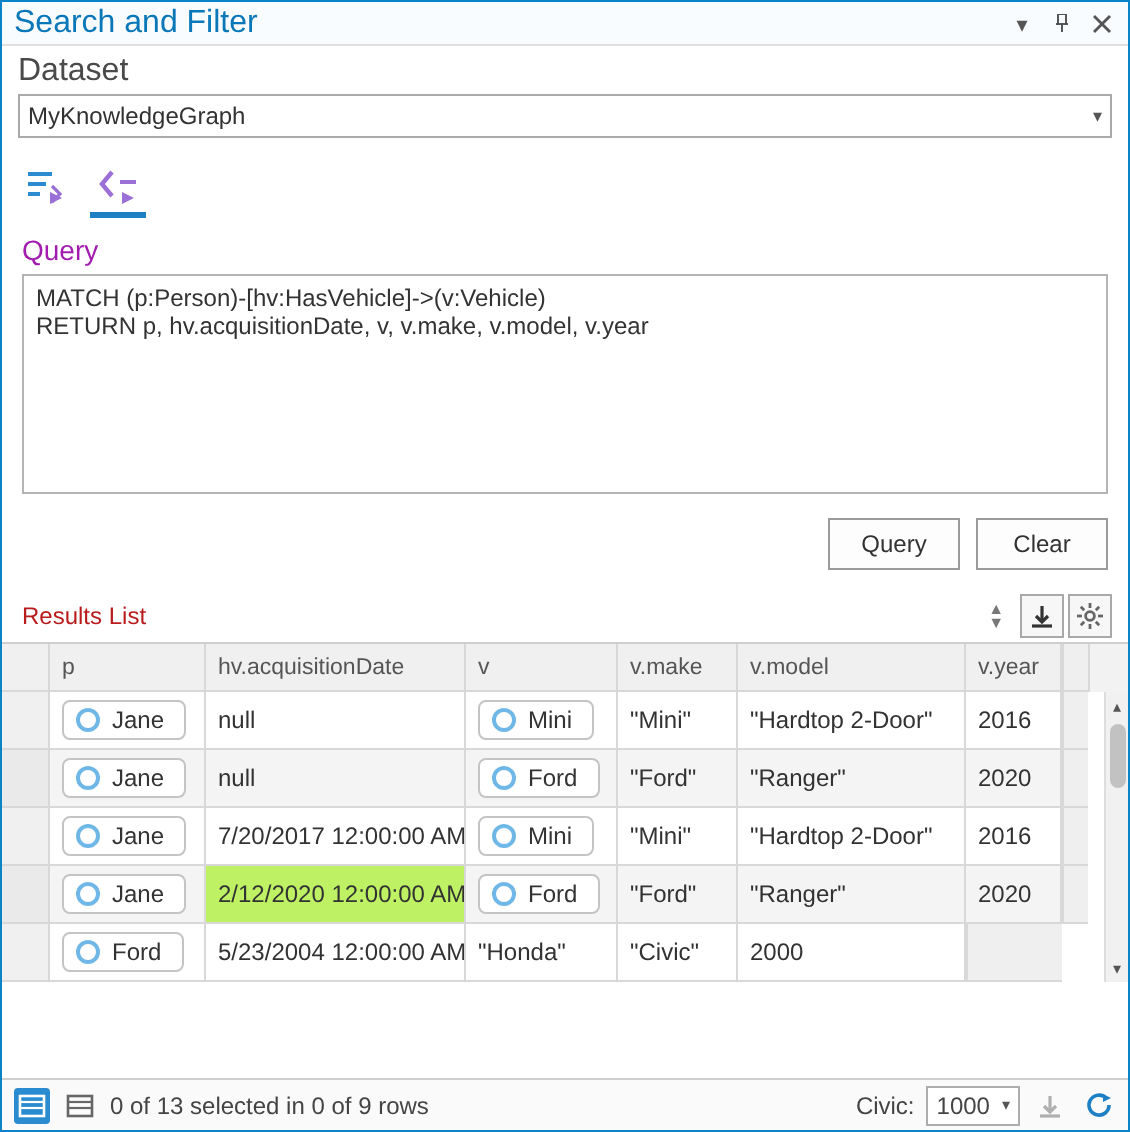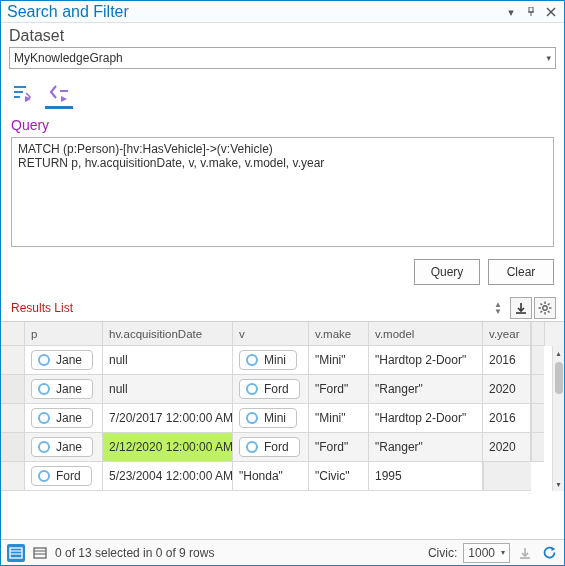--- a/index.html
+++ b/index.html
@@ -424,21 +424,21 @@
           <div class="cell row-stub"></div>
           <div class="cell ">
             <span class="entity-chip">
               <span class="dot"></span>
               <span>Ford</span>
             </span>
           </div>
           <div class="cell ">5/23/2004 12:00:00 AM</div>
           <div class="cell ">"Honda"</div>
           <div class="cell ">"Civic"</div>
-          <div class="cell ">1995</div>
+          <div class="cell ">2000</div>
           <div class="cell scroll-col" style="border-right: none;"></div>
         </div>
       <div class="scroll-track">
         <div class="up">▴</div>
         <div class="track">
             <div class="thumb"></div>
           </div>
         <div class="down">▾</div>
       </div>
     </div>

